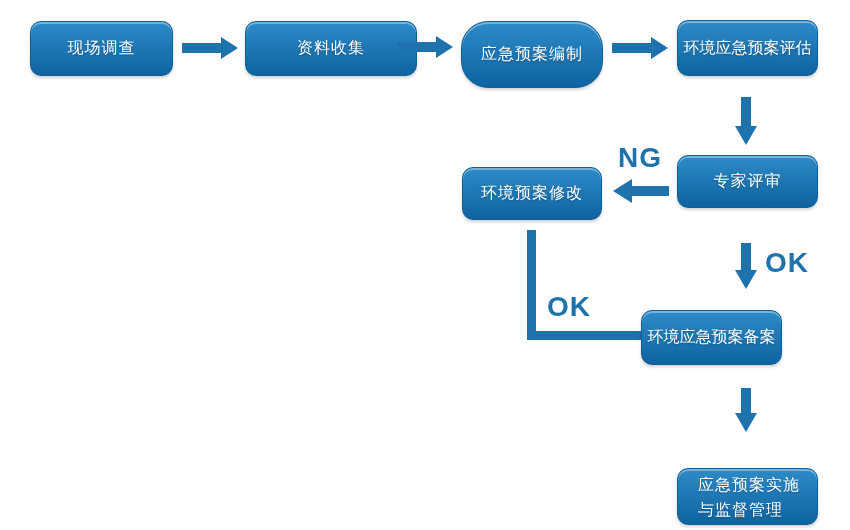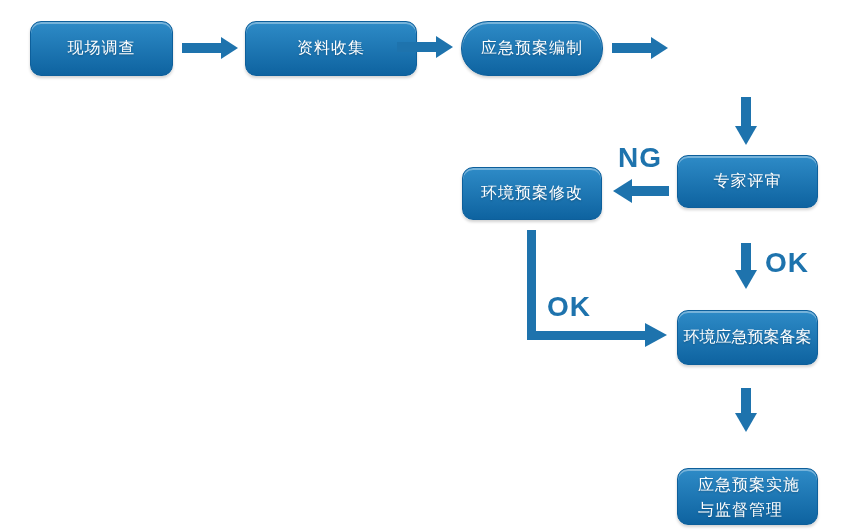--- a/index.html
+++ b/index.html
@@ -91,29 +91,32 @@
 
   <div class="node" style="left:245px; top:21px; width:172px; height:55px;">
     <span>资料收集</span>
   </div>
 
   <div class="arrow ar" style="left:397px; top:36px;">
     <i class="shaft"></i>
       <i class="head"></i>
   </div>
 
-  <div class="node" style="left:461px; top:21px; width:142px; height:55px;border-radius:27px;">
+  <div class="node" style="left:461px; top:21px; width:142px; height:67px;border-radius:27px;">
     <span>应急预案编制</span>
   </div>
 
   <div class="arrow ar" style="left:612px; top:37px;">
     <i class="shaft"></i>
       <i class="head"></i>
   </div>
 
+  <div class="node" style="left:677px; top:20px; width:141px; height:56px; letter-spacing:0;">
+    <span>环境应急预案评估</span>
+  </div>
 
   <div class="arrow ad" style="left:735px; top:97px;">
     <i class="shaft"></i>
       <i class="head"></i>
   </div>
 
   <div class="node" style="left:677px; top:155px; width:141px; height:53px;">
     <span>专家评审</span>
   </div>
 
@@ -134,21 +137,21 @@
   </div>
   <div class="edge-label" style="left:765px; top:252px;">OK</div>
 
   <div>
     <i class="seg" style="left:527px; top:230px; width:9px; height:110px;"></i>
     <i class="seg" style="left:527px; top:331px; width:119px; height:9px;"></i>
     <i class="head-right" style="left:645px; top:323px;"></i>
   </div>
   <div class="edge-label" style="left:547px; top:296px;">OK</div>
 
-  <div class="node" style="left:677px; top:310px; width:141px; height:55px; letter-spacing:0;">
+  <div class="node" style="left:641px; top:310px; width:141px; height:55px; letter-spacing:0;">
     <span>环境应急预案备案</span>
   </div>
 
   <div class="arrow ad" style="left:735px; top:388px; height:44px;">
     <i class="shaft" style="height:26px;"></i>
       <i class="head"></i>
   </div>
 
   <div class="node twoline" style="left:677px; top:452px; width:141px; height:57px;margin-top:16px;">
     <span>应急预案实施</span>

